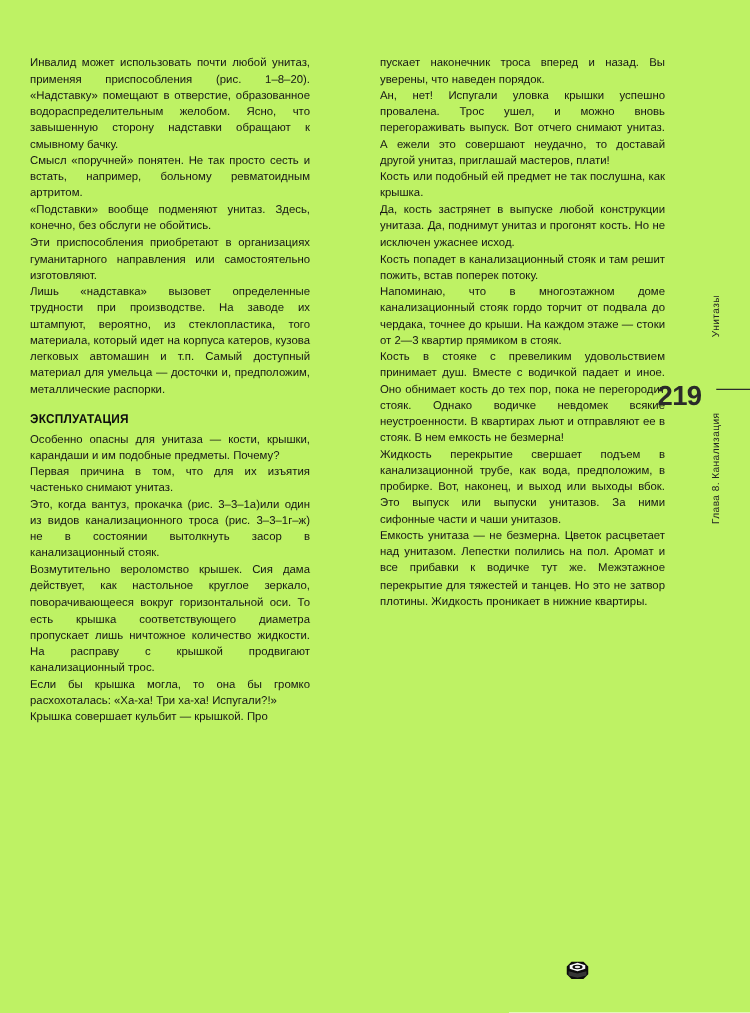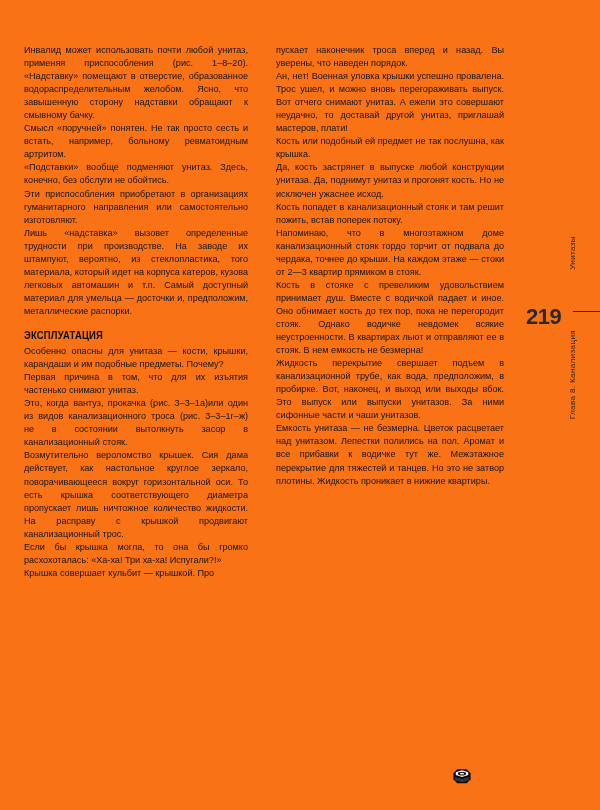--- a/index.html
+++ b/index.html
@@ -14,37 +14,37 @@
     overflow: hidden;
     font-family: "Liberation Sans", sans-serif;
     color: #1a1a1a;
     -webkit-font-smoothing: antialiased;
   }
 
   
   #page {
     position: absolute;
     inset: 0;
-    background: #f97316;
+    background: #bef264;
   }
 
   
   .column {
     position: absolute;
     top: 44px;
     font-size: 9.1px;
     line-height: 13.05px;
     text-align: justify;
     text-justify: inter-word;
     color: #151515;
     -webkit-hyphens: none;
     hyphens: none;
   }
   #col-left  { left: 24px;  width: 224px; }
-  #col-right { left: 276px; width: 228px; }
+  #col-right { left: 304px; width: 228px; }
 
   .para {
     margin: 0;
     text-align: justify;
     white-space: pre-line;
   }
   .para + .para { margin-top: 0px; }
 
   .section-heading {
     font-size: 10.2px;
@@ -120,21 +120,21 @@
     <p class="para">Особенно опасны для унитаза — кости, крышки, карандаши и им подобные предметы. Почему?</p>
     <p class="para">Первая причина в том, что для их изъятия частенько снимают унитаз.</p>
     <p class="para">Это, когда вантуз, прокачка (рис. 3–3–1а)или один из видов канализационного троса (рис. 3–3–1г–ж) не в состоянии вытолкнуть засор в канализационный стояк.</p>
     <p class="para">Возмутительно вероломство крышек. Сия дама действует, как настольное круглое зеркало, поворачивающееся вокруг горизонтальной оси. То есть крышка соответствующего диаметра пропускает лишь ничтожное количество жидкости. На расправу с крышкой продвигают канализационный трос.</p>
     <p class="para">Если бы крышка могла, то она бы громко расхохоталась: «Ха-ха! Три ха-ха! Испугали?!»</p>
     <p class="para">Крышка совершает кульбит — крышкой. Про</p>
   </div>
 
   <div class="column" id="col-right">
     <p class="para">пускает наконечник троса вперед и назад. Вы уверены, что наведен порядок.</p>
-    <p class="para">Ан, нет! Военная уловка крышки успешно провалена. Трос ушел, и можно вновь перегораживать выпуск. Вот отчего снимают унитаз. А ежели это совершают неудачно, то доставай другой унитаз, приглашай мастеров, плати!</p>
+    <p class="para">Ан, нет! Испугали уловка крышки успешно провалена. Трос ушел, и можно вновь перегораживать выпуск. Вот отчего снимают унитаз. А ежели это совершают неудачно, то доставай другой унитаз, приглашай мастеров, плати!</p>
     <p class="para">Кость или подобный ей предмет не так послушна, как крышка.</p>
     <p class="para">Да, кость застрянет в выпуске любой конструкции унитаза. Да, поднимут унитаз и прогонят кость. Но не исключен ужаснее исход.</p>
     <p class="para">Кость попадет в канализационный стояк и там решит пожить, встав поперек потоку.</p>
     <p class="para">Напоминаю, что в многоэтажном доме канализационный стояк гордо торчит от подвала до чердака, точнее до крыши. На каждом этаже — стоки от 2—3 квартир прямиком в стояк.</p>
     <p class="para">Кость в стояке с превеликим удовольствием принимает душ. Вместе с водичкой падает и иное. Оно обнимает кость до тех пор, пока не перегородит стояк. Однако водичке невдомек всякие неустроенности. В квартирах льют и отправляют ее в стояк. В нем емкость не безмерна!</p>
     <p class="para">Жидкость перекрытие свершает подъем в канализационной трубе, как вода, предположим, в пробирке. Вот, наконец, и выход или выходы вбок. Это выпуск или выпуски унитазов. За ними сифонные части и чаши унитазов.</p>
     <p class="para">Емкость унитаза — не безмерна. Цветок расцветает над унитазом. Лепестки полились на пол. Аромат и все прибавки к водичке тут же. Межэтажное перекрытие для тяжестей и танцев. Но это не затвор плотины. Жидкость проникает в нижние квартиры.</p>
   </div>
 
   <div id="margin-block">

